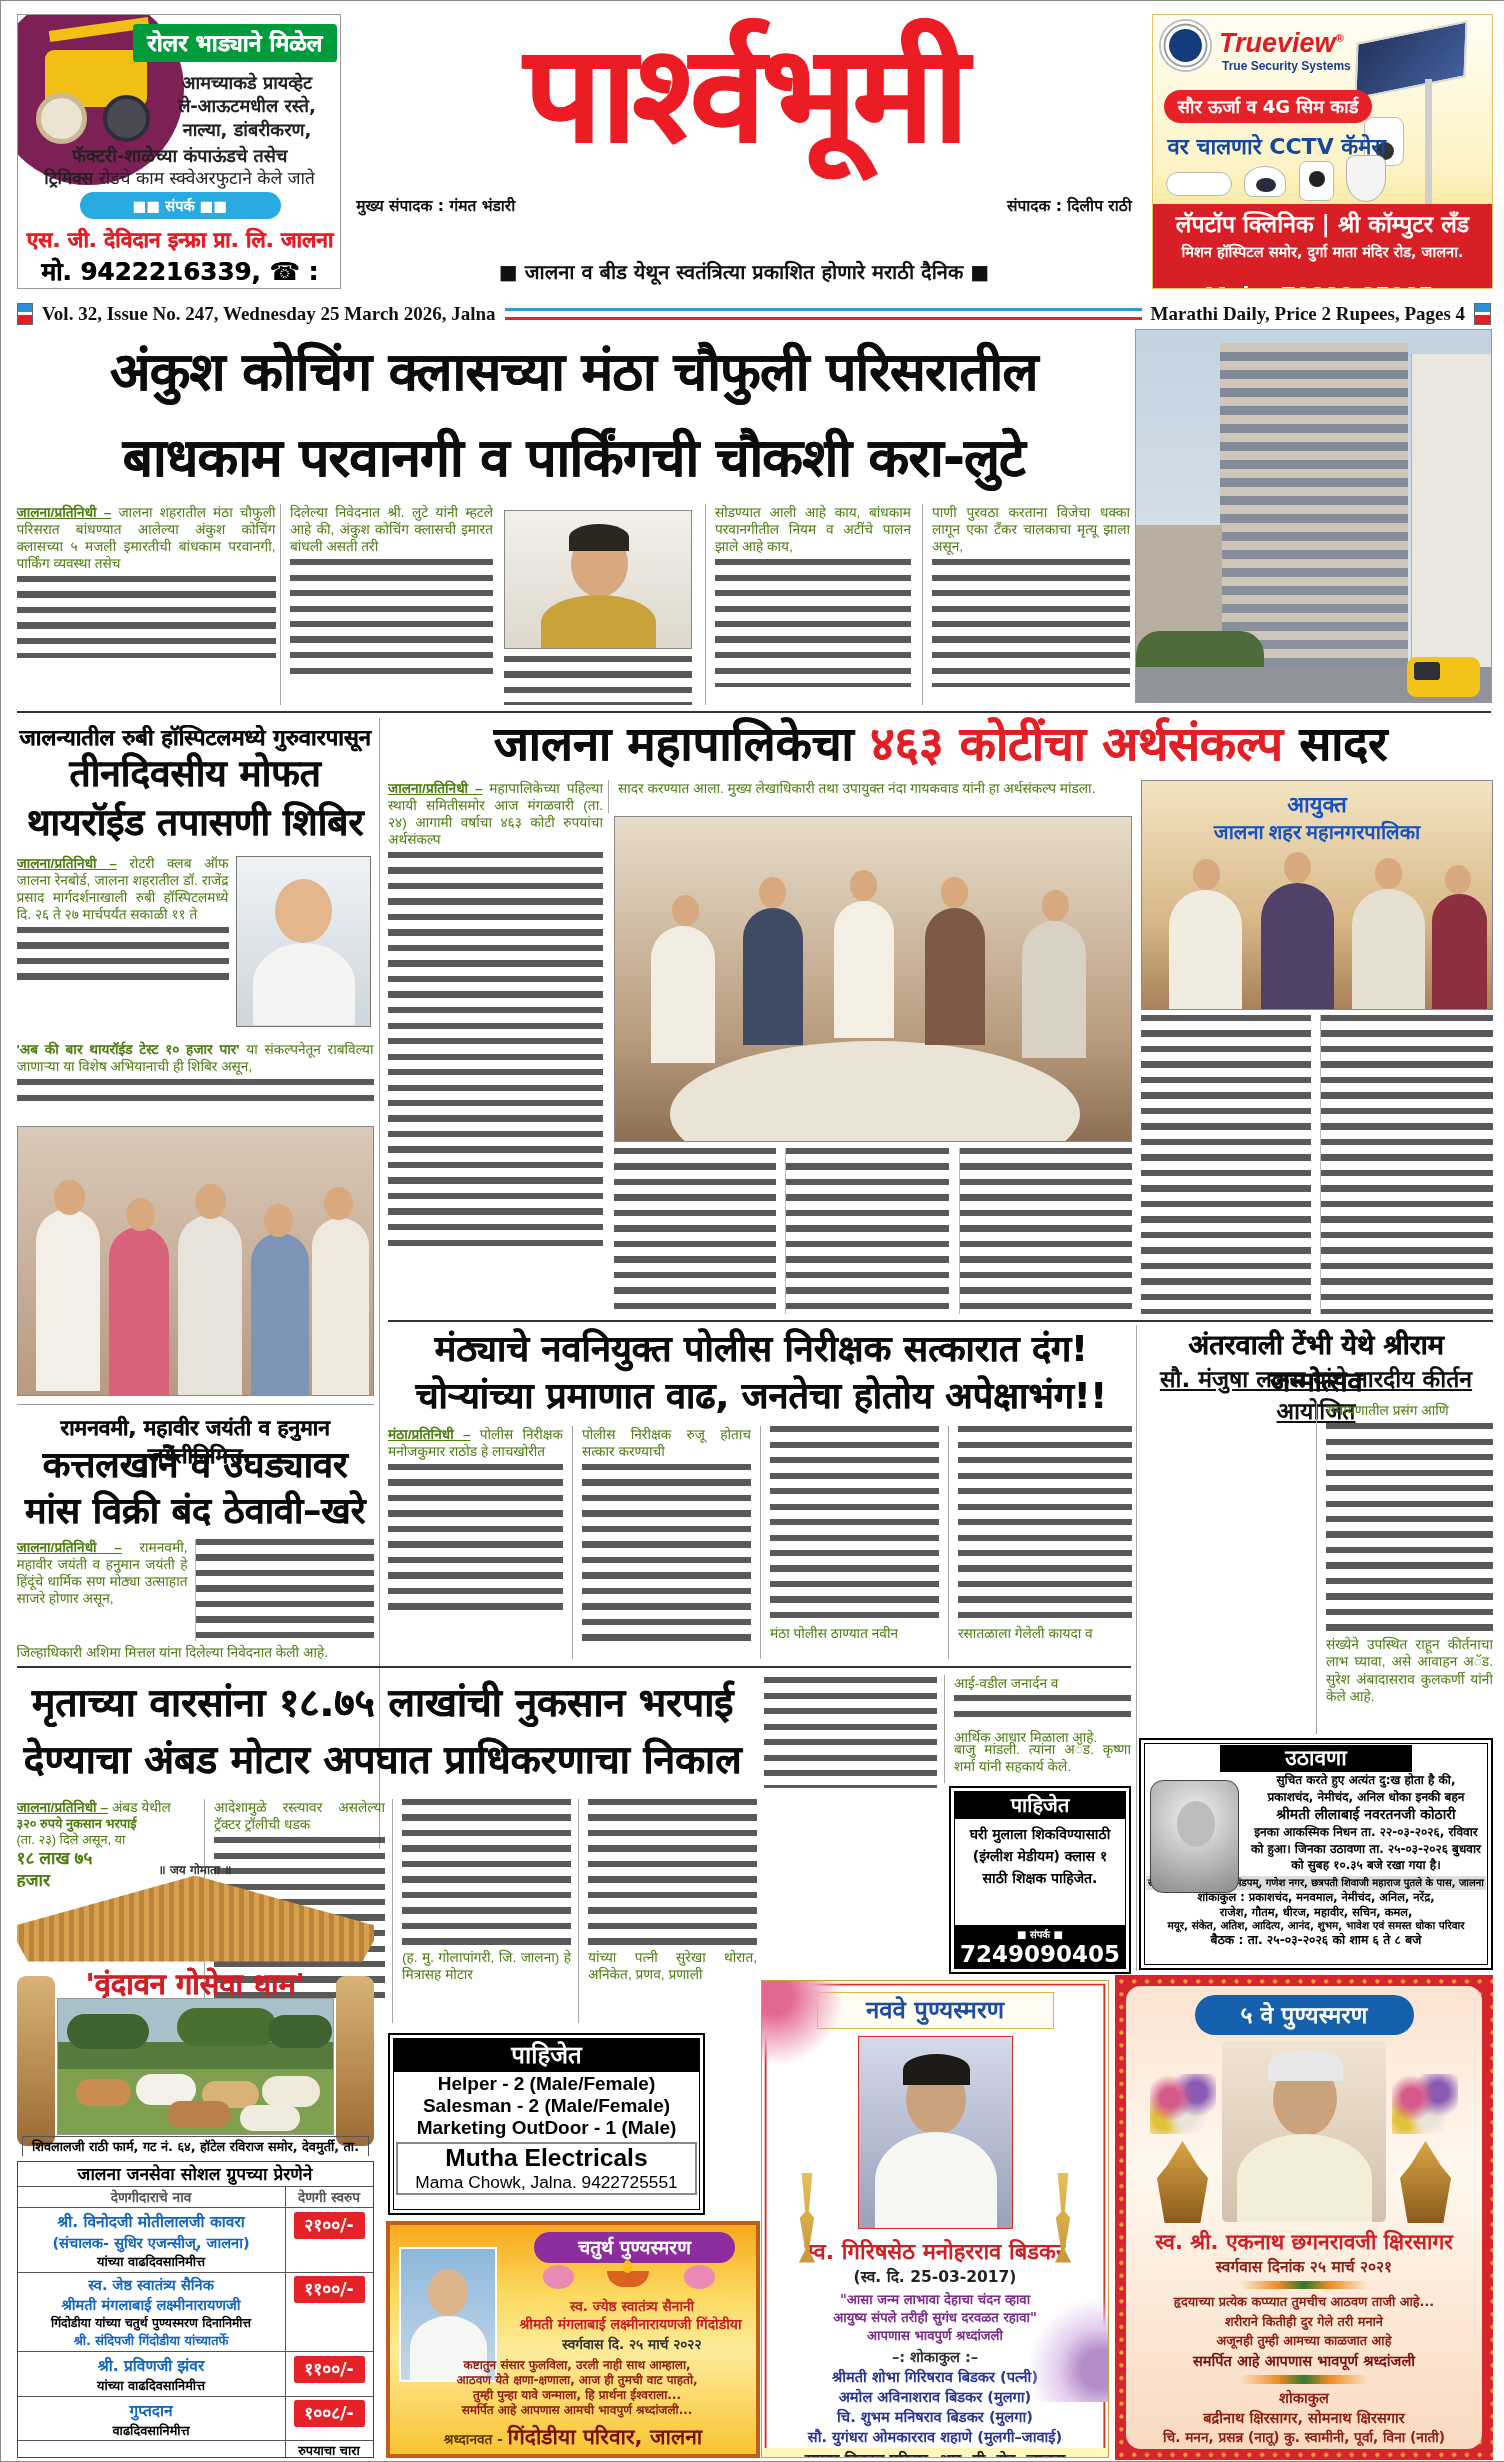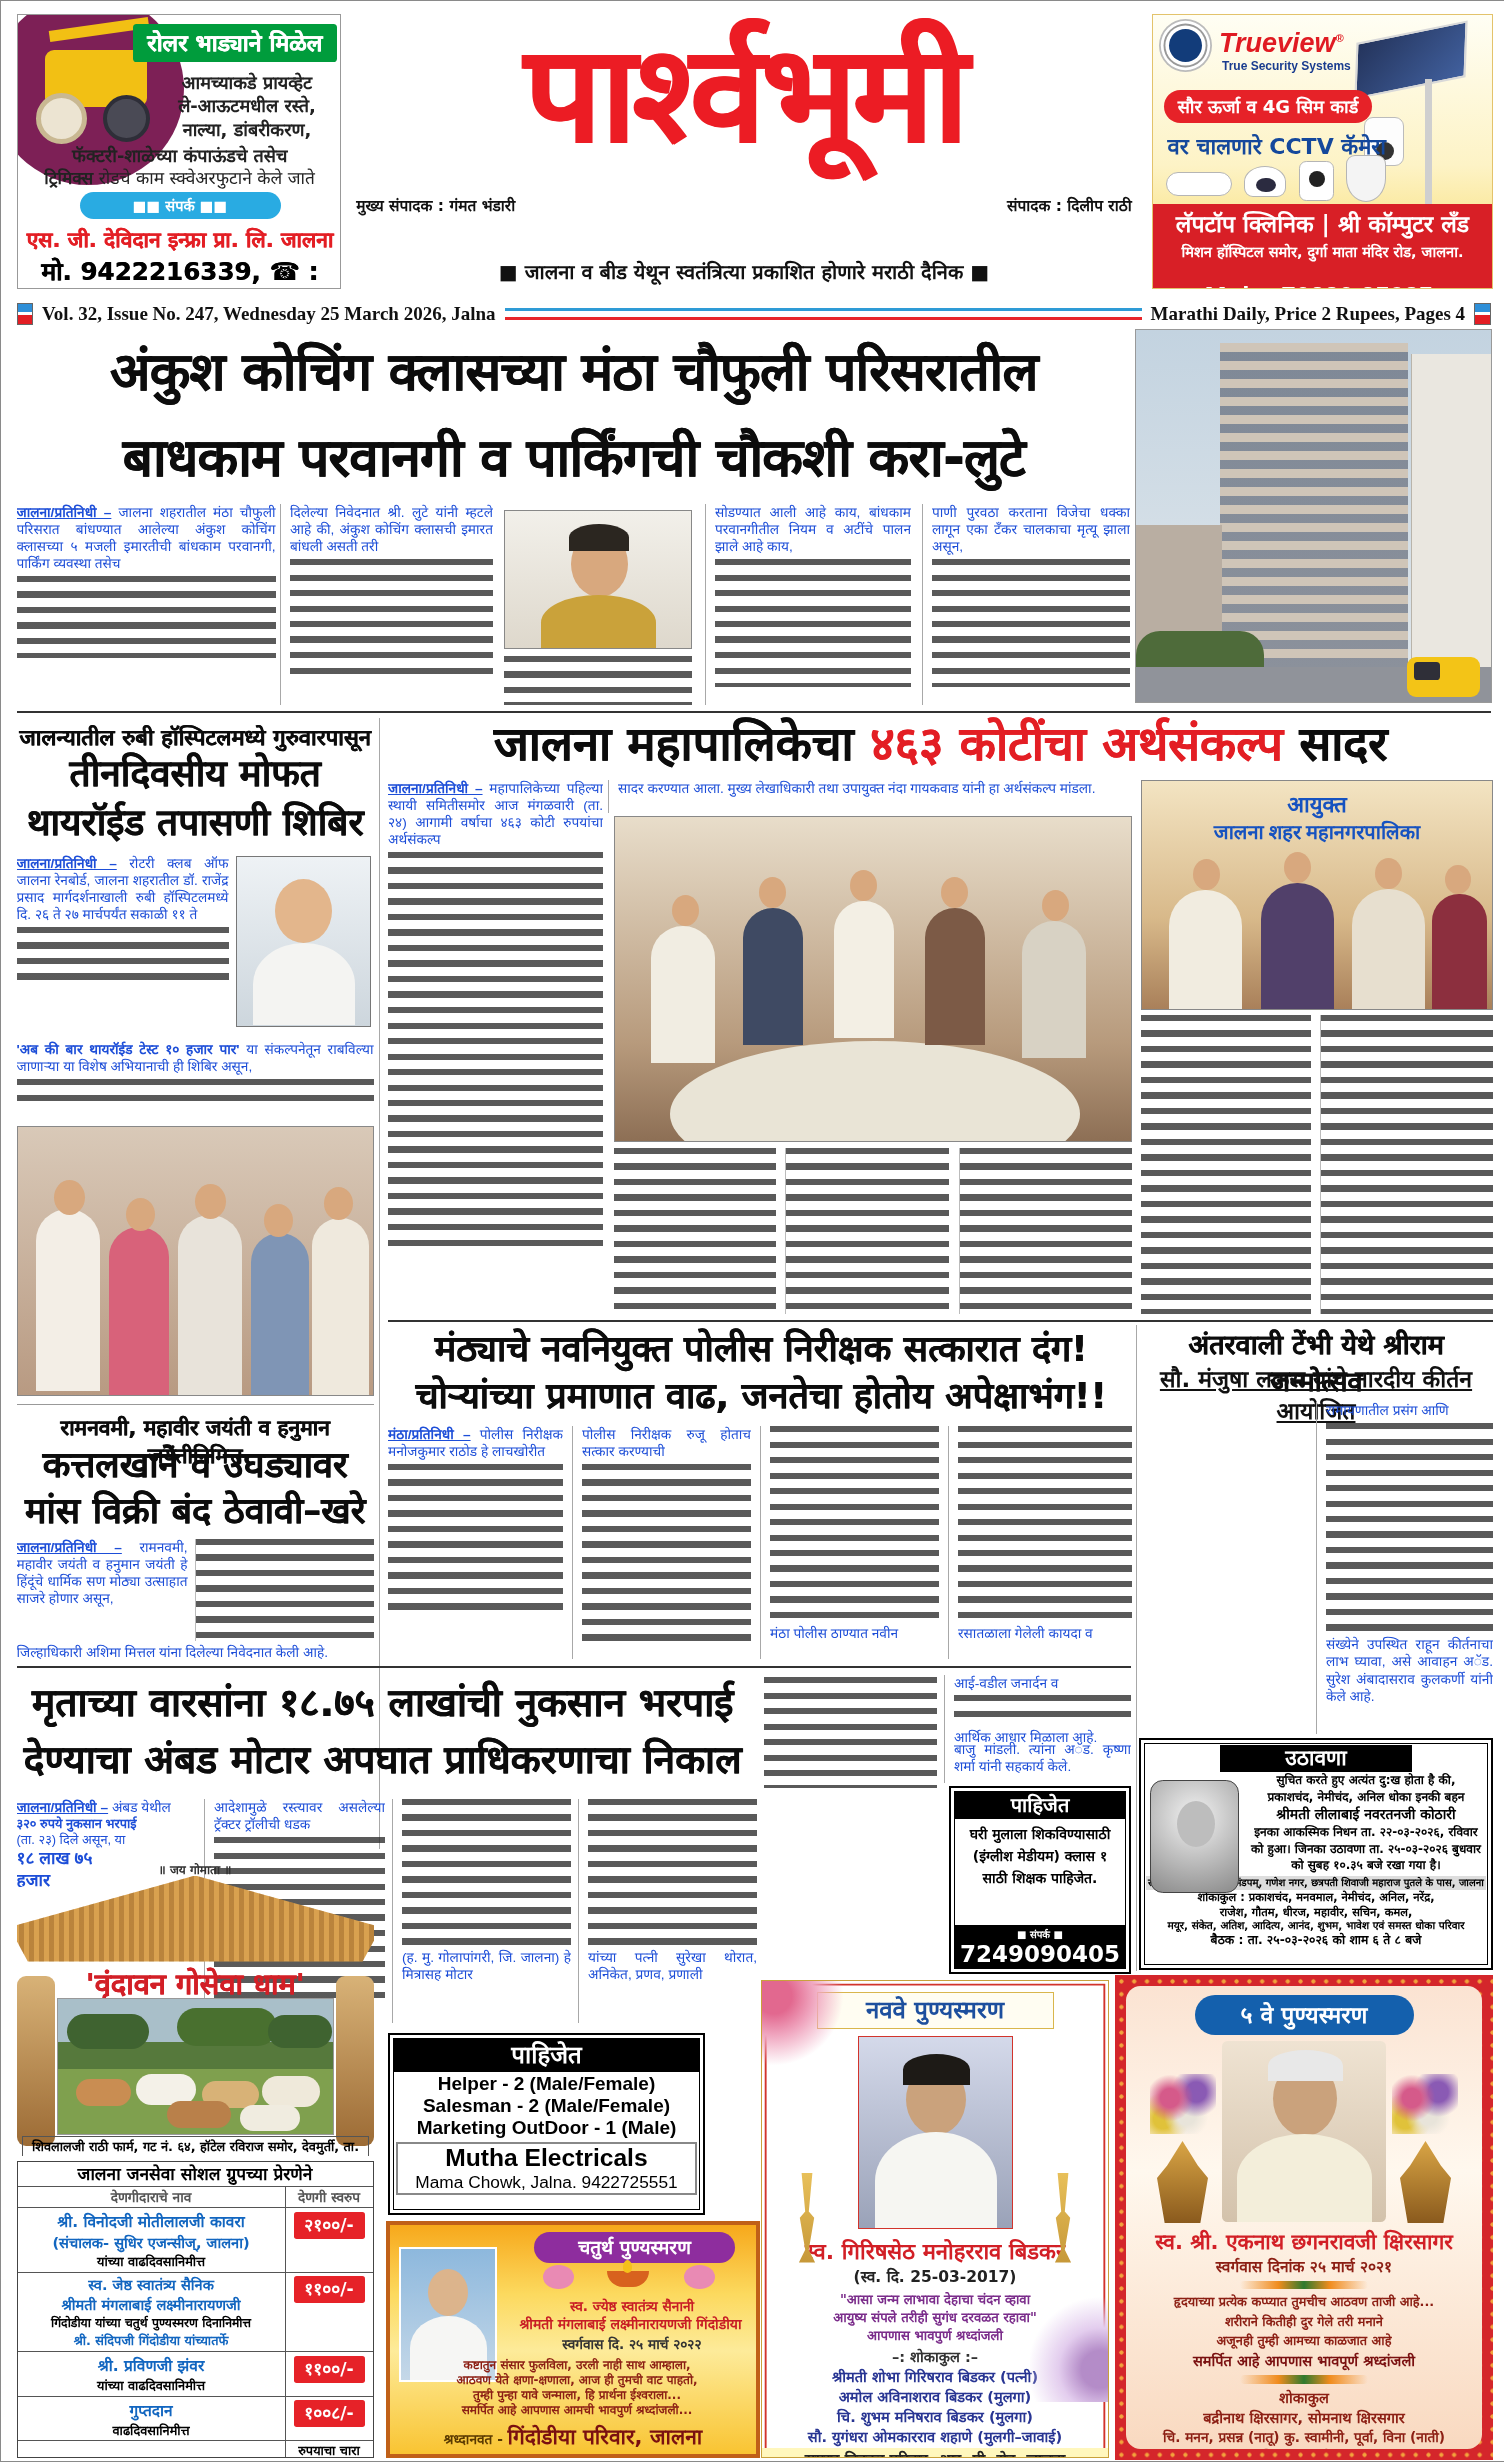--- a/index.html
+++ b/index.html
@@ -3,21 +3,21 @@
 <meta charset="utf-8">
 <style>
 *{box-sizing:border-box;margin:0;padding:0}
 body{background:#9b9b9b;font-family:"Liberation Sans",sans-serif}
 .page{position:relative;width:1505px;height:2462px;background:#fff;margin:0 auto;overflow:hidden;border:0.9px solid #8a8a8a}
 .ab{position:absolute}
 .tc{text-align:center}
 .dev{font-family:"DejaVu Sans","Liberation Sans",sans-serif}
 .hd{font-weight:bold;color:#0c0c0c;text-shadow:0.5px 0 currentColor}
 .st{background-image:repeating-linear-gradient(#2b2b2b 0 6.4px,transparent 6.4px 15.5px);opacity:.78}
-.bt{font-size:13.7px;line-height:1.25;color:#1d4ed8;text-align:justify}
+.bt{font-size:13.7px;line-height:1.25;color:#4d7c0f;text-align:justify}
 .dl{font-weight:bold;text-decoration:underline}
 .colr{border-left:0.9px solid #a8a8a8;padding-left:9px}
 .vr{position:absolute;width:0.9px;background:#a8a8a8}
 .hr{position:absolute;height:1.8px;background:#333}
 .chip{display:block;margin:3.6px auto;width:71px;height:27px;background:#e62228;color:#fff;font-weight:bold;font-size:17.3px;line-height:27px;text-align:center;border-radius:2.7px}
 .face{position:absolute;border-radius:50%;background:#d8a87e}
 .shoulders{position:absolute;border-radius:50% 50% 0 0}
 </style>
 </head>
 <body>

